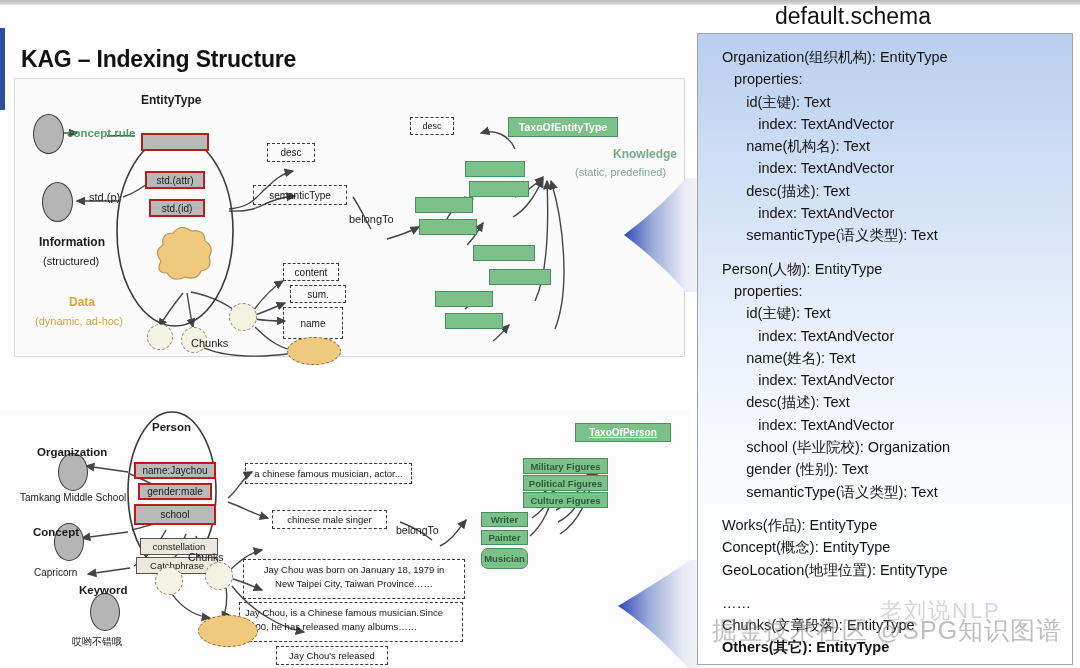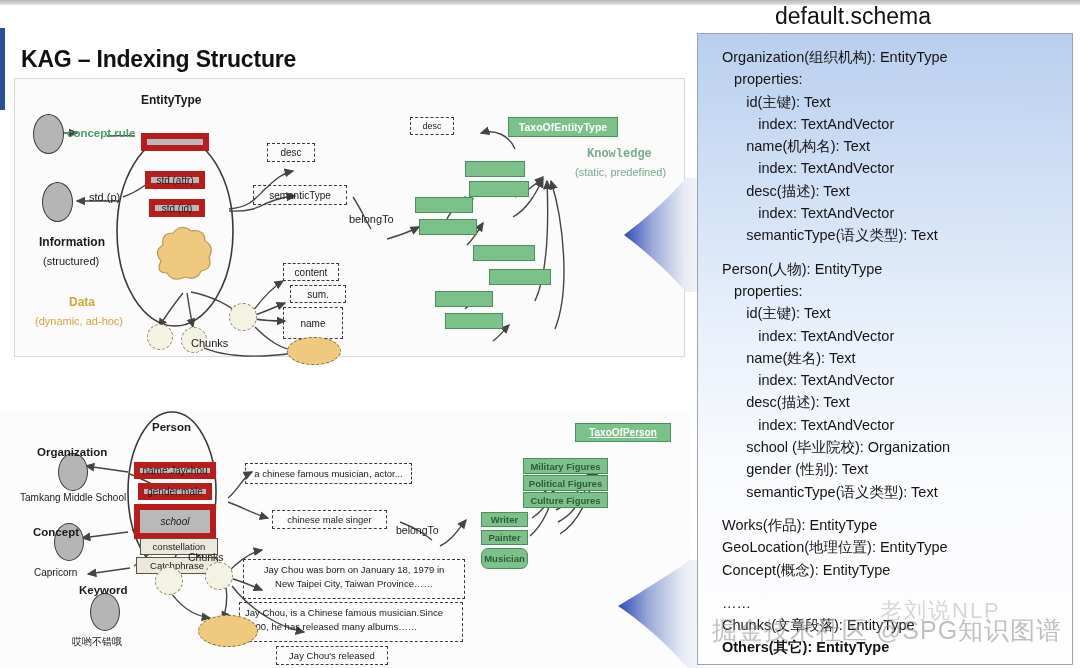--- a/index.html
+++ b/index.html
@@ -30,21 +30,21 @@
   .lbl.green{color:#4f9b6a;font-weight:bold;}
   .lbl.gold{color:#d6a43c;font-weight:bold;}
   .lbl.knw{color:#79a98c;}
 
   .gbox{position:absolute;background:#7cc08a;border:1px solid #4b8f5e;box-sizing:border-box;}
   .gbox.t{display:flex;align-items:center;justify-content:center;
     color:#ffffff;font-weight:bold;font-size:11px;}
   .gbox.t2{display:flex;align-items:center;justify-content:center;
     color:#2d5c3a;font-weight:bold;font-size:9.5px;}
 
-  .graybox{position:absolute;background:#b9b9b9;border:6px solid #b91c1c;box-sizing:border-box;
+  .graybox{position:absolute;background:#b9b9b9;border:2px solid #b91c1c;box-sizing:border-box;
     display:flex;align-items:center;justify-content:center;font-size:10px;color:#1a1a1a;}
   .beigebox{position:absolute;background:#ece8dc;border:1px solid #55524b;box-sizing:border-box;
     display:flex;align-items:center;justify-content:center;font-size:9.5px;color:#1a1a1a;}
 
   .dashbox{position:absolute;border:1.5px dashed #3a3a3a;box-sizing:border-box;
     display:flex;align-items:center;justify-content:center;
     font-size:10px;color:#1a1a1a;background:transparent;}
   .dashbox.multi{display:block;padding:3px 5px;line-height:1.45;text-align:center;}
 
   .ellipse{position:absolute;background:#b5b5b5;border:1.5px solid #3c3c3c;border-radius:50%;}
@@ -157,21 +157,21 @@
 
     <div class="lbl b" style="left:126px;top:14px;font-size:12px;">EntityType</div>
     <div class="lbl green" style="left:52px;top:48px;font-size:11.5px;">concept.rule</div>
     <div class="lbl" style="left:74px;top:112px;font-size:11px;">std.(p)</div>
     <div class="lbl b" style="left:24px;top:156px;font-size:12px;">Information</div>
     <div class="lbl" style="left:28px;top:176px;font-size:11px;">(structured)</div>
     <div class="lbl gold" style="left:54px;top:216px;font-size:12px;">Data</div>
     <div class="lbl" style="left:20px;top:236px;font-size:11px;color:#d6a43c;">(dynamic, ad-hoc)</div>
     <div class="lbl" style="left:176px;top:258px;font-size:11px;">Chunks</div>
     <div class="lbl" style="left:334px;top:134px;font-size:11px;">belongTo</div>
-    <div class="lbl knw b" style="left:572px;top:68px;font-size:12px;font-family:Liberation Mono, monospace;">Knowledge</div>
+    <div class="lbl knw b" style="left:598px;top:68px;font-size:12px;">Knowledge</div>
     <div class="lbl knw" style="left:560px;top:87px;font-size:11px;">(static, predefined)</div>
   </div>
 
   <div class="slide-title" id="title2">KAG – Indexing instance of Jay Chou</div>
 
   <div class="diagram" id="diagram2">
     <svg class="dg" viewBox="0 0 690 263">
       <g fill="none" stroke="#444" stroke-width="1.4">
         <path d="M128,62 L86,56" marker-end="url(#ar2)"></path>
         <path d="M130,64 C150,72 170,84 180,88"></path>
@@ -208,21 +208,21 @@
       </defs>
       <ellipse cx="172" cy="82" rx="44" ry="80" fill="none" stroke="#3a3a3a" stroke-width="1.6"></ellipse>
     </svg>
 
     <div class="ellipse" style="left:58px;top:43px;width:28px;height:36px;"></div>
     <div class="ellipse" style="left:54px;top:113px;width:28px;height:36px;"></div>
     <div class="ellipse" style="left:90px;top:183px;width:28px;height:36px;"></div>
 
     <div class="graybox" style="left:134px;top:52px;width:82px;height:17px;">name:Jaychou</div>
     <div class="graybox" style="left:138px;top:73px;width:74px;height:17px;">gender:male</div>
-    <div class="graybox" style="left:134px;top:94px;width:82px;height:35px;font-style:italic;">school</div>
+    <div class="graybox" style="left:134px;top:94px;width:82px;height:21px;">school</div>
     <div class="beigebox" style="left:140px;top:128px;width:78px;height:17px;">constellation</div>
     <div class="beigebox" style="left:136px;top:147px;width:82px;height:17px;">Catchphrase</div>
 
     <div class="dashbox" style="left:245px;top:53px;width:167px;height:21px;font-size:9.5px;">a chinese famous musician, actor...</div>
     <div class="dashbox" style="left:272px;top:100px;width:115px;height:19px;font-size:9.5px;">chinese male singer</div>
 
     <div class="dashbox multi" style="left:243px;top:149px;width:222px;height:40px;font-size:9.5px;">
       <div>Jay Chou was born on January 18, 1979 in</div>
       <div>New Taipei City, Taiwan Province……</div>
     </div>
@@ -300,22 +300,22 @@
       <div class="sline">         index: TextAndVector</div>
       <div class="sline">      name(姓名): Text</div>
       <div class="sline">         index: TextAndVector</div>
       <div class="sline">      desc(描述): Text</div>
       <div class="sline">         index: TextAndVector</div>
       <div class="sline">      school (毕业院校): Organization</div>
       <div class="sline">      gender (性别): Text</div>
       <div class="sline">      semanticType(语义类型): Text</div>
       <div class="sline gap"></div>
       <div class="sline">Works(作品): EntityType</div>
+      <div class="sline">Concept(概念): EntityType</div>
       <div class="sline">GeoLocation(地理位置): EntityType</div>
-      <div class="sline">Concept(概念): EntityType</div>
       <div class="sline gap"></div>
       <div class="sline">……</div>
       <div class="sline">Chunks(文章段落): EntityType</div>
       <div class="sline bold">Others(其它): EntityType</div>
     </div>
 </div>
 
 <div class="watermark2">老刘说NLP</div>
 <div class="watermark">掘金技术社区 @SPG知识图谱</div>
 

